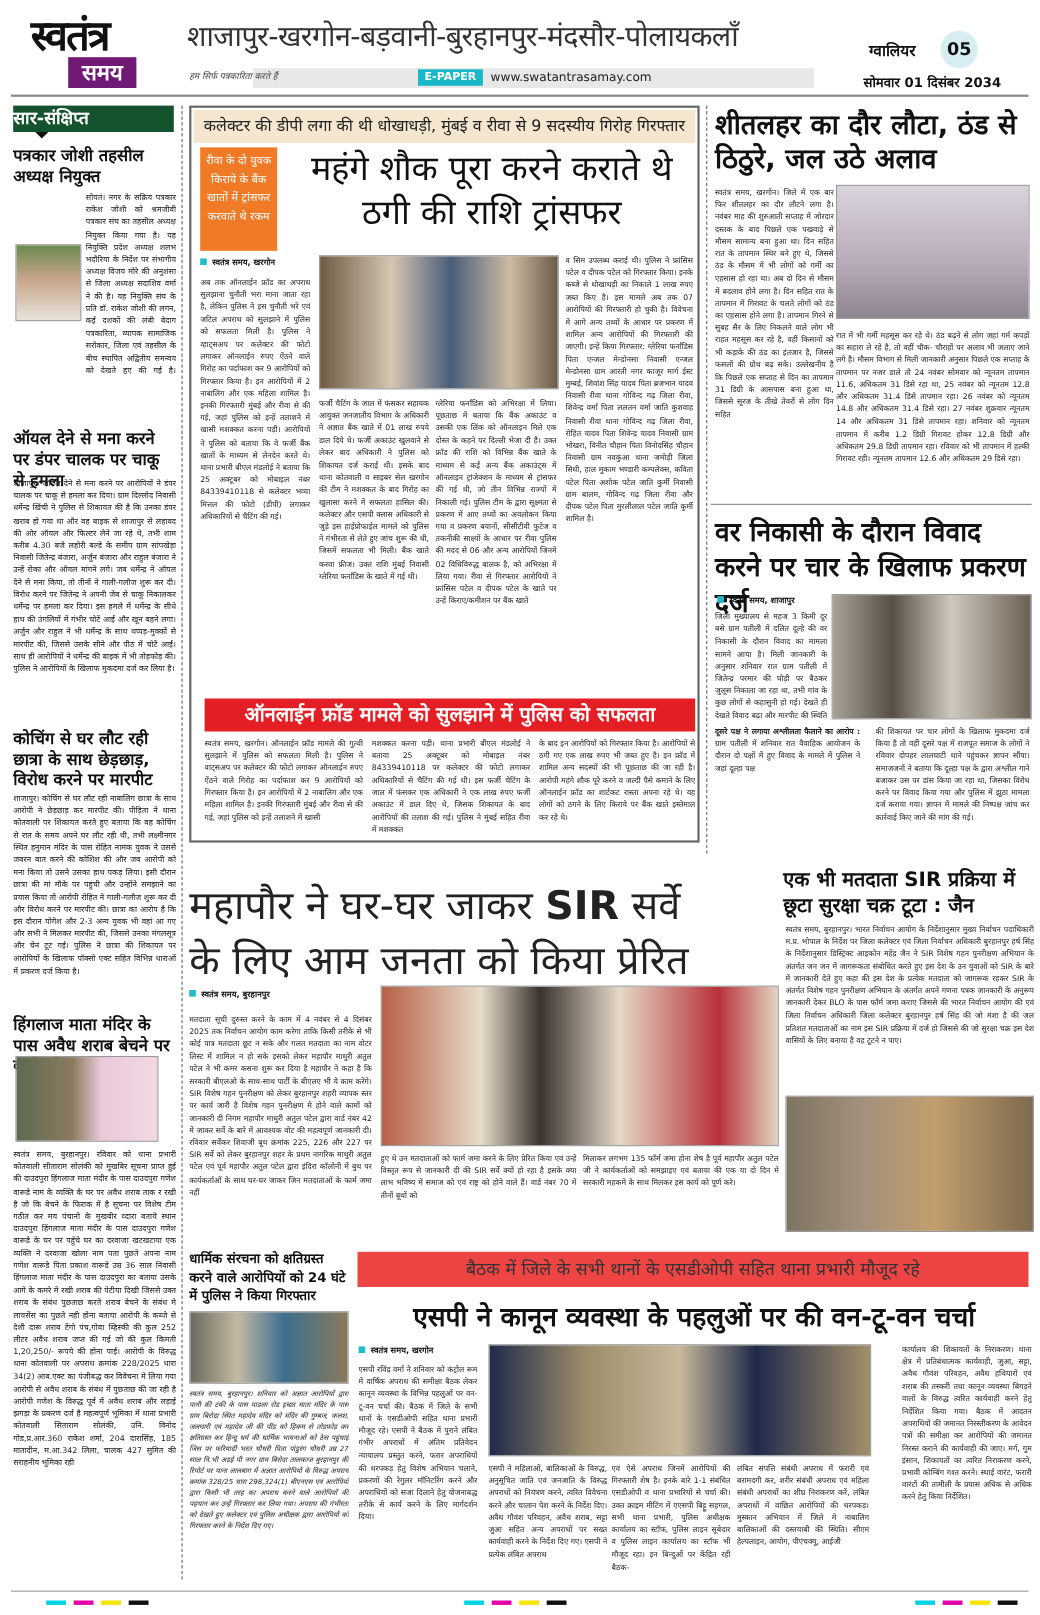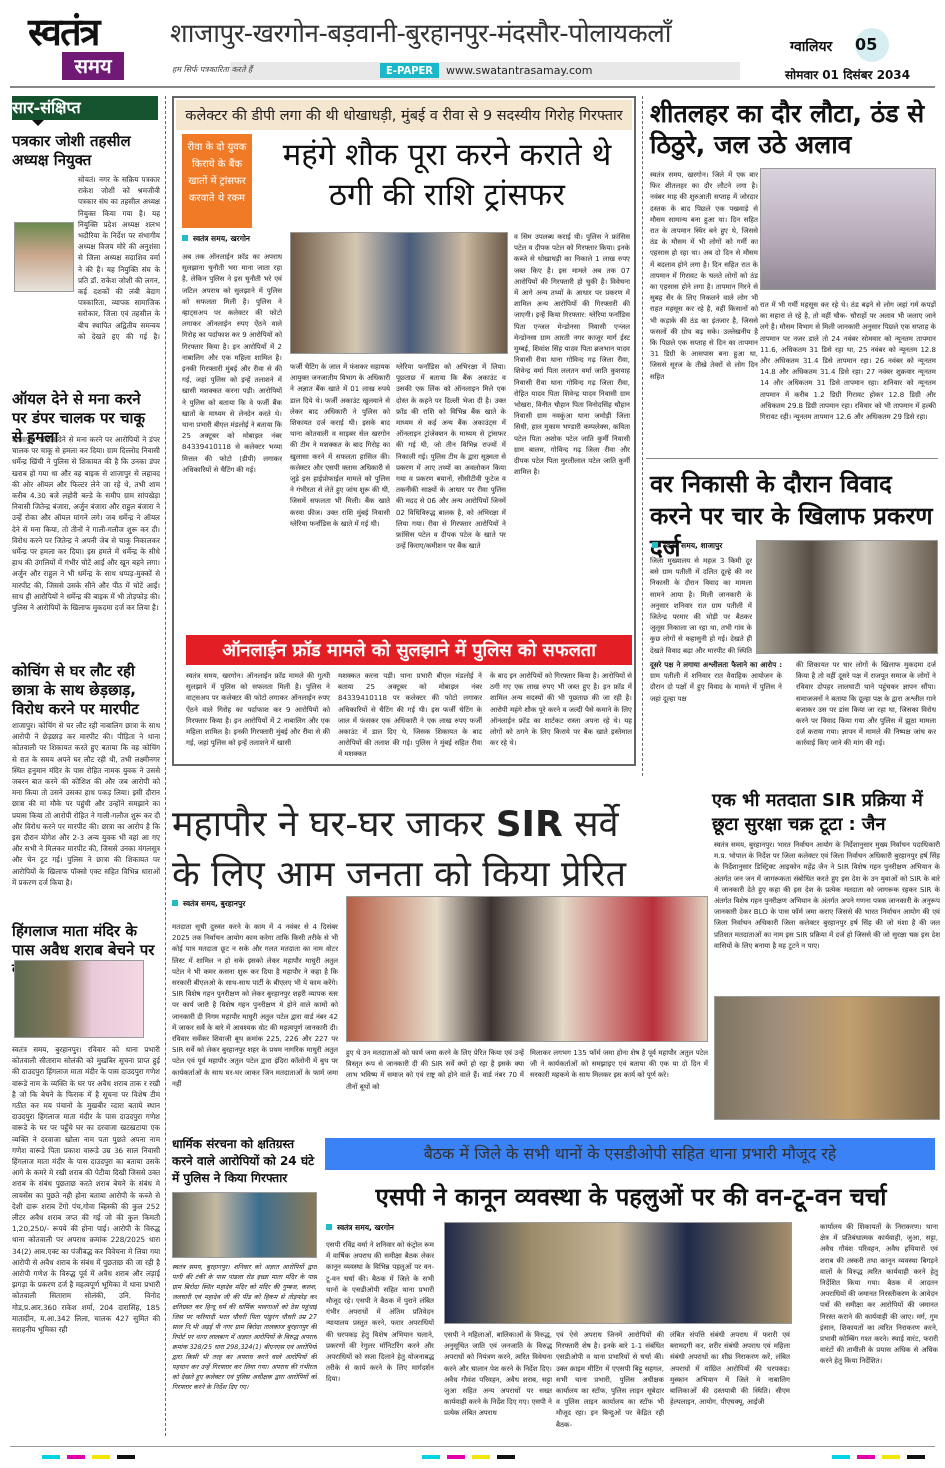--- a/index.html
+++ b/index.html
@@ -6,39 +6,39 @@
 body{width:945px;height:1468px;background:#fff;font-family:"DejaVu Sans",sans-serif;color:#111;position:relative;overflow:hidden}
 .abs{position:absolute}
 .logo-top{left:28px;top:10px;width:105px;height:44px;font-family:"DejaVu Serif",serif;font-weight:bold;font-size:38px;line-height:44px;color:#111;letter-spacing:-2px}
 .logo-bot{left:62px;top:52px;width:62px;height:28px;background:#701a75;color:#fff;font-weight:bold;font-size:20px;text-align:center;line-height:28px}
 .cities{left:170px;top:14px;font-size:26px;color:#333;white-space:nowrap;letter-spacing:-0.5px}
 .tagline{left:172px;top:63px;font-size:8px;color:#444;font-style:italic}
 .strip{left:230px;top:62px;width:510px;height:18px;background:#e8e8e8}
 .epaper{left:380px;top:63px;background:#1ab8c8;color:#fff;font-size:10px;padding:2px 6px;font-weight:bold}
 .site{left:446px;top:64px;font-size:11px;color:#222}
 .city-label{left:790px;top:36px;font-size:14px;font-weight:bold;color:#111}
-.page-no{left:855px;top:28px;width:34px;height:34px;border-radius:50%;background:#d6eef2;font-size:16px;font-weight:bold;text-align:left;line-height:34px}
+.page-no{left:855px;top:28px;width:34px;height:34px;border-radius:50%;background:#d6eef2;font-size:16px;font-weight:bold;text-align:center;line-height:34px}
 .date{left:785px;top:66px;font-size:12px;font-weight:bold;color:#111}
 .rule{left:10px;top:86px;width:925px;height:2px;background:#888}
 .vline{width:0;border-left:1px dashed #666}
 .sar{left:12px;top:96px;width:146px;height:24px;background:#14532d;color:#fff;font-size:16px;font-weight:bold;line-height:24px}
 .sar-tri{left:32px;top:120px;width:0;height:0;border-left:6px solid transparent;border-right:6px solid transparent;border-top:6px solid #111}
 .h-left{font-size:15px;font-weight:bold;line-height:19px;color:#111}
 .body-sm{font-size:7.2px;line-height:11.2px;color:#222;text-align:justify;overflow:hidden}
 .photo{background:linear-gradient(135deg,#8a7f6e,#c9bca6 40%,#6d6457);border:1px solid #999}
 .box-main{left:172px;top:96px;width:464px;height:670px;border:2px solid #666}
 .kick{left:176px;top:100px;width:456px;height:30px;background:#f4e6cf;font-size:14.5px;text-align:center;line-height:30px;color:#222}
 .orange{left:182px;top:134px;width:70px;height:94px;background:#f07a25;color:#fff;font-size:10px;line-height:17px;text-align:center;padding-top:4px}
 .big-head{left:262px;top:134px;width:370px;font-size:31px;font-weight:normal;line-height:40px;text-align:center;color:#111}
 .byline{font-size:7.5px;font-weight:bold;color:#111}
 .byline .sq{display:inline-block;width:6px;height:6px;background:#20bcc8;margin-right:5px}
 .red-bar{left:186px;top:635px;width:446px;height:30px;background:#e41e25;color:#fff;font-size:18px;font-weight:bold;text-align:center;line-height:30px}
 .h-right{font-size:24px;font-weight:bold;line-height:32px;text-align:left;color:#111}
 .h-mid{font-size:36px;line-height:48px;color:#222}
-.grey-kick{left:325px;top:1138px;width:610px;height:32px;background:#3b82f6;font-size:16px;text-align:center;line-height:32px;color:#333}
+.grey-kick{left:325px;top:1138px;width:610px;height:32px;background:#ef4444;font-size:16px;text-align:center;line-height:32px;color:#333}
 .reg-marks{position:absolute;display:flex;gap:7px}
 .reg-marks span{display:block;width:18px;height:4px}
 </style>
 </head>
 <body>
 
 <div class="abs logo-top">स्वतंत्र</div>
 <div class="abs logo-bot">समय</div>
 <div class="abs cities">शाजापुर-खरगोन-बड़वानी-बुरहानपुर-मंदसौर-पोलायकलाँ</div>
 <div class="abs strip"></div>

